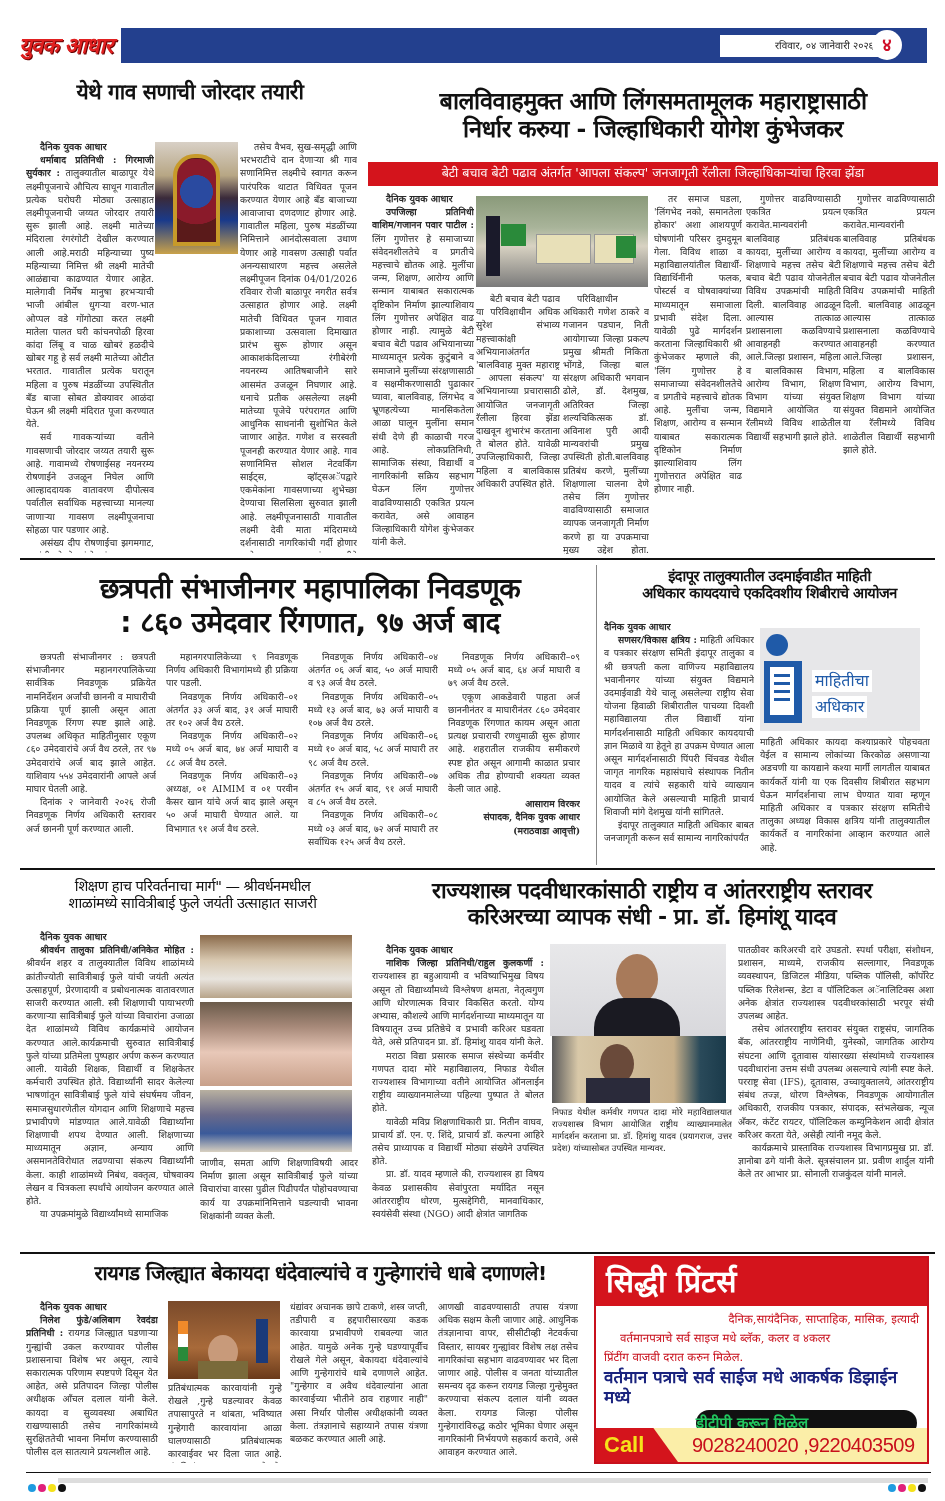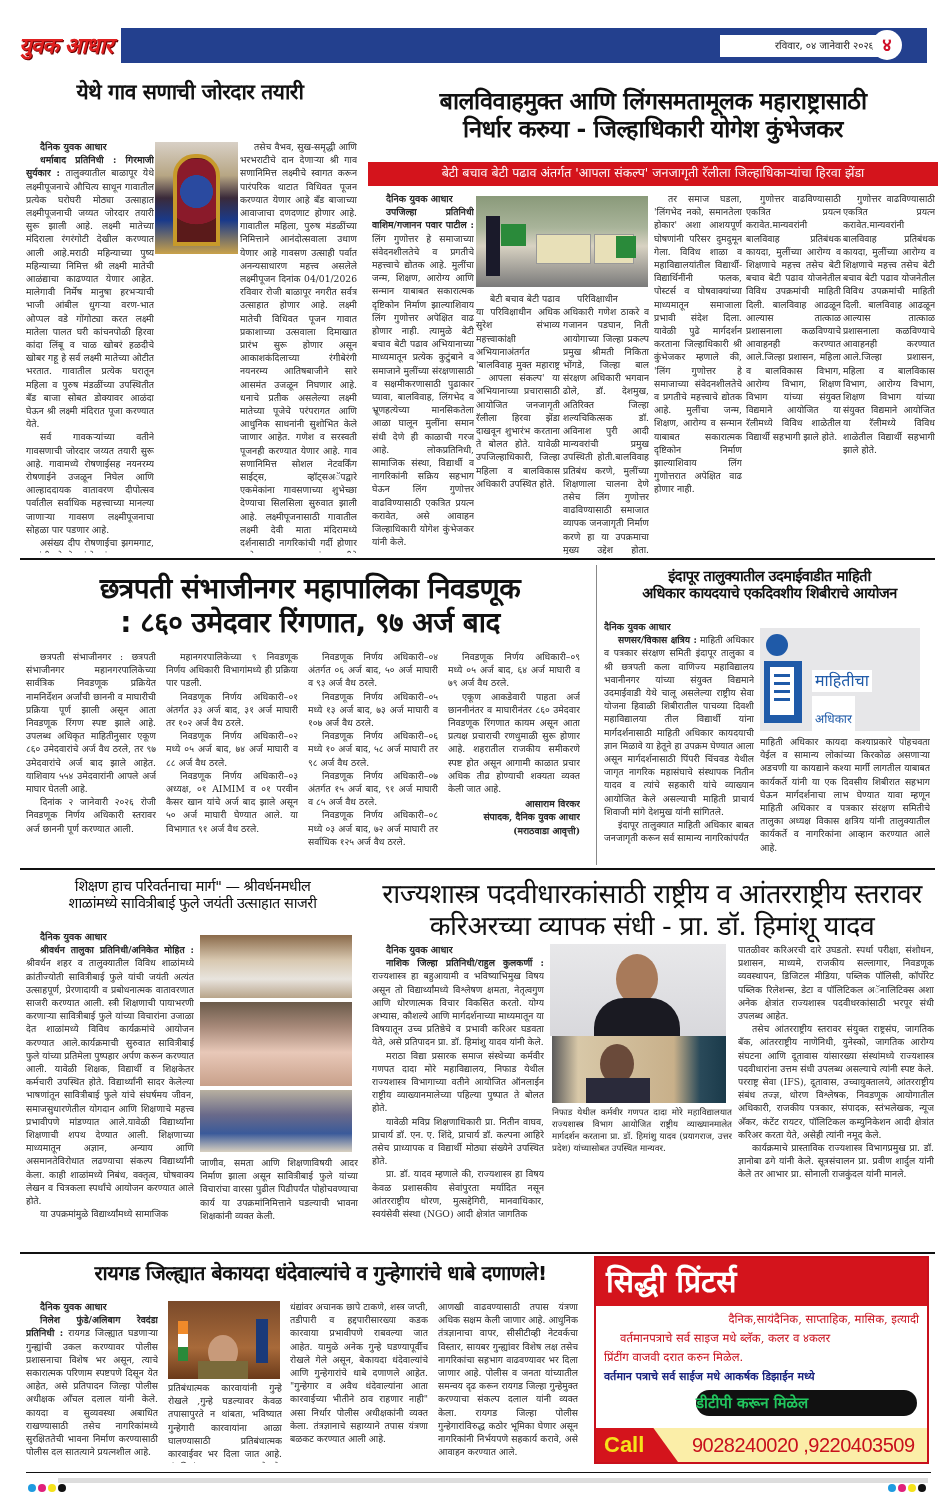--- a/index.html
+++ b/index.html
@@ -125,21 +125,21 @@
   <div style="position:absolute;left:6px;top:6px;width:22px;height:22px;border-radius:50%;background:#1f5aa8"></div>
   <div style="position:absolute;left:4px;top:33px;width:38px;height:62px;background:#1f5aa8">
     <div style="position:absolute;left:6px;top:6px;width:24px;height:48px;background:#fff">
       <div style="margin:7px 4px 0;height:3px;background:#1f5aa8"></div>
       <div style="margin:5px 4px 0;height:3px;background:#1f5aa8"></div>
       <div style="margin:5px 4px 0;height:3px;background:#1f5aa8"></div>
       <div style="margin:5px 4px 0;height:3px;background:#1f5aa8"></div>
     </div>
   </div>
   <div style="position:absolute;left:52px;top:42px;font-family:'DejaVu Sans',sans-serif;color:#1f5aa8;font-size:16px;line-height:22px;background:#fff;padding:0 3px">माहितीचा</div>
-  <div style="position:absolute;left:52px;top:68px;font-family:'DejaVu Sans',sans-serif;color:#1f5aa8;font-size:12px;line-height:22px;background:#fff;padding:12px 3px">अधिकार</div>
+  <div style="position:absolute;left:52px;top:68px;font-family:'DejaVu Sans',sans-serif;color:#1f5aa8;font-size:16px;line-height:22px;background:#fff;padding:0 3px">अधिकार</div>
 </div>
 <div class="abs col body" style="left:760px;top:735px;width:170px;height:130px">
   <p style="text-indent:0">माहिती अधिकार कायदा कश्याप्रकारे पोहचवता येईल व सामान्य लोकांच्या किरकोळ असणाऱ्या अडचणी या कायद्याने कश्या मार्गी लागतील याबाबत कार्यकर्ते यांनी या एक दिवसीय शिबीरात सहभाग घेऊन मार्गदर्शनाचा लाभ घेण्यात यावा म्हणून माहिती अधिकार व पत्रकार संरक्षण समितीचे तालुका अध्यक्ष विकास क्षत्रिय यांनी तालुक्यातील कार्यकर्ते व नागरिकांना आव्हान करण्यात आले आहे.</p>
 </div>
 
 <div class="abs rule" style="left:20px;top:868px;width:915px"></div>
 
 <div class="abs hl" style="left:20px;top:878px;width:345px;font-size:14.5px;font-weight:normal">
   <div>शिक्षण हाच परिवर्तनाचा मार्ग" — श्रीवर्धनमधील</div>
   <div>शाळांमध्ये सावित्रीबाई फुले जयंती उत्साहात साजरी</div>
@@ -149,21 +149,21 @@
   <p><b>श्रीवर्धन तालुका प्रतिनिधी/अनिकेत मोहित :</b> <span>श्रीवर्धन शहर व तालुक्यातील विविध शाळांमध्ये क्रांतीज्योती सावित्रीबाई फुले यांची जयंती अत्यंत उत्साहपूर्ण, प्रेरणादायी व प्रबोधनात्मक वातावरणात साजरी करण्यात आली. स्त्री शिक्षणाची पायाभरणी करणाऱ्या सावित्रीबाई फुले यांच्या विचारांना उजाळा देत शाळांमध्ये विविध कार्यक्रमांचे आयोजन करण्यात आले.कार्यक्रमाची सुरुवात सावित्रीबाई फुले यांच्या प्रतिमेला पुष्पहार अर्पण करून करण्यात आली. यावेळी शिक्षक, विद्यार्थी व शिक्षकेतर कर्मचारी उपस्थित होते. विद्यार्थ्यांनी सादर केलेल्या भाषणांतून सावित्रीबाई फुले यांचे संघर्षमय जीवन, समाजसुधारणेतील योगदान आणि शिक्षणाचे महत्त्व प्रभावीपणे मांडण्यात आले.यावेळी विद्यार्थ्यांना शिक्षणाची शपथ देण्यात आली. शिक्षणाच्या माध्यमातून अज्ञान, अन्याय आणि असमानतेविरोधात लढण्याचा संकल्प विद्यार्थ्यांनी केला. काही शाळांमध्ये निबंध, वक्तृत्व, घोषवाक्य लेखन व चित्रकला स्पर्धांचे आयोजन करण्यात आले होते.</span></p>
   <p>या उपक्रमांमुळे विद्यार्थ्यांमध्ये सामाजिक</p>
 </div>
 <div class="abs photo" style="left:200px;top:935px;width:152px;height:63px;background:linear-gradient(180deg,#8a6a4a 0%,#d8c8b0 40%,#e8e4de 70%,#b8a48a 100%)"></div>
 <div class="abs photo" style="left:200px;top:1002px;width:152px;height:84px;background:linear-gradient(180deg,#6a5a4a 0%,#a88a7a 30%,#e8c8b8 60%,#c8a08a 100%)"></div>
 <div class="abs photo" style="left:200px;top:1090px;width:152px;height:62px;background:linear-gradient(180deg,#b8b0a0 0%,#6a6a8a 40%,#3a5a9a 70%,#d8d0c0 100%)"></div>
 <div class="abs col body" style="left:200px;top:1156px;width:158px;height:95px">
   <p style="text-indent:0">जाणीव, समता आणि शिक्षणाविषयी आदर निर्माण झाला असून सावित्रीबाई फुले यांच्या विचारांचा वारसा पुढील पिढीपर्यंत पोहोचवण्याचा कार्य या उपक्रमांनिमित्ताने घडल्याची भावना शिक्षकांनी व्यक्त केली.</p>
 </div>
 
-<div class="abs hl" style="left:368px;top:878px;width:568px;font-size:27px;font-weight:normal">
+<div class="abs hl" style="left:368px;top:878px;width:568px;font-size:22px;font-weight:bold">
   <div>राज्यशास्त्र पदवीधारकांसाठी राष्ट्रीय व आंतरराष्ट्रीय स्तरावर</div>
   <div>करिअरच्या व्यापक संधी - प्रा. डॉ. हिमांशू यादव</div>
 </div>
 <div class="abs col body" style="left:372px;top:943px;width:172px;height:308px">
   <div class="by1">दैनिक युवक आधार</div>
   <p><b>नाशिक जिल्हा प्रतिनिधी/राहुल कुलकर्णी :</b> <span>राज्यशास्त्र हा बहुआयामी व भविष्याभिमुख विषय असून तो विद्यार्थ्यांमध्ये विश्लेषण क्षमता, नेतृत्वगुण आणि धोरणात्मक विचार विकसित करतो. योग्य अभ्यास, कौशल्ये आणि मार्गदर्शनाच्या माध्यमातून या विषयातून उच्च प्रतिष्ठेचे व प्रभावी करिअर घडवता येते, असे प्रतिपादन प्रा. डॉ. हिमांशु यादव यांनी केले.</span></p>
   <p>मराठा विद्या प्रसारक समाज संस्थेच्या कर्मवीर गणपत दादा मोरे महाविद्यालय, निफाड येथील राज्यशास्त्र विभागाच्या वतीने आयोजित ऑनलाईन राष्ट्रीय व्याख्यानमालेच्या पहिल्या पुष्पात ते बोलत होते.</p>
   <p>यावेळी मविप्र शिक्षणाधिकारी प्रा. नितीन वाघव, प्राचार्य डॉ. एन. ए. शिंदे, प्राचार्य डॉ. कल्पना आहिरे तसेच प्राध्यापक व विद्यार्थी मोठ्या संख्येने उपस्थित होते.</p>
   <p>प्रा. डॉ. यादव म्हणाले की, राज्यशास्त्र हा विषय केवळ प्रशासकीय सेवांपुरता मर्यादित नसून आंतरराष्ट्रीय धोरण, मुत्सद्देगिरी, मानवाधिकार, स्वयंसेवी संस्था (NGO) आदी क्षेत्रांत जागतिक</p>
 </div>
@@ -203,21 +203,21 @@
 </div>
 <div class="abs col body" style="left:438px;top:1300px;width:140px;height:162px">
   <p style="text-indent:0">आणखी वाढवण्यासाठी तपास यंत्रणा अधिक सक्षम केली जाणार आहे. आधुनिक तंत्रज्ञानाचा वापर, सीसीटीव्ही नेटवर्कचा विस्तार, सायबर गुन्ह्यांवर विशेष लक्ष तसेच नागरिकांचा सहभाग वाढवण्यावर भर दिला जाणार आहे. पोलीस व जनता यांच्यातील समन्वय दृढ करून रायगड जिल्हा गुन्हेमुक्त करण्याचा संकल्प दलाल यांनी व्यक्त केला. रायगड जिल्हा पोलीस गुन्हेगारांविरुद्ध कठोर भूमिका घेणार असून नागरिकांनी निर्भयपणे सहकार्य करावे, असे आवाहन करण्यात आले.</p>
 </div>
 
 <div class="abs ad">
   <div style="background:#d4141c;color:#fff;font-family:'DejaVu Sans',sans-serif;font-weight:bold;font-size:30px;height:48px;line-height:48px;padding-left:10px">सिद्धी प्रिंटर्स</div>
   <div style="color:#c8101c;font-size:11.5px;text-align:right;padding:4px 8px 0;line-height:19px">दैनिक,सायंदैनिक, साप्ताहिक, मासिक, इत्यादी</div>
   <div style="color:#c8101c;font-size:11.5px;padding:0 24px;line-height:19px">वर्तमानपत्राचे सर्व साइज मधे ब्लॅक, कलर व ४कलर</div>
   <div style="color:#c8101c;font-size:11.5px;padding:0 8px;line-height:19px">प्रिंटींग वाजवी दरात करुन मिळेल.</div>
-  <div style="color:#1a237e;font-family:'DejaVu Sans',sans-serif;font-weight:bold;font-size:11px;padding:0 8px;line-height:20px">वर्तमान पत्राचे सर्व साईज मधे आकर्षक डिझाईन मध्ये</div>
+  <div style="color:#1a237e;font-family:'DejaVu Sans',sans-serif;font-weight:bold;font-size:17px;padding:0 8px;line-height:20px">वर्तमान पत्राचे सर्व साईज मधे आकर्षक डिझाईन मध्ये</div>
   <div style="margin:3px 10px 0 100px;background:#111;color:#22c55e;border-radius:14px;font-family:'DejaVu Sans',sans-serif;font-weight:bold;font-size:15px;height:26px;line-height:26px;">डीटीपी करून मिळेल</div>
   <div style="position:absolute;left:0;bottom:0;width:100%;height:34px;background:#fbeea8">
     <div style="position:absolute;left:0;top:0;width:82px;height:34px;background:#d4141c;clip-path:polygon(0 0,70% 0,100% 100%,0 100%)"></div>
     <div style="position:absolute;left:8px;top:0;color:#f5e21a;font-family:'Liberation Sans',sans-serif;font-weight:bold;font-size:22px;line-height:34px">Call</div>
     <div style="position:absolute;left:96px;top:0;color:#c8101c;font-family:'Liberation Sans',sans-serif;font-size:20px;line-height:34px;letter-spacing:-0.5px">9028240020 ,9220403509</div>
   </div>
 </div>
 
 <div class="abs rule" style="left:26px;top:1472px;width:905px;height:1px"></div>
 <div class="abs" style="left:58px;top:1478px;width:870px;height:5px;background:#ddd"></div>

